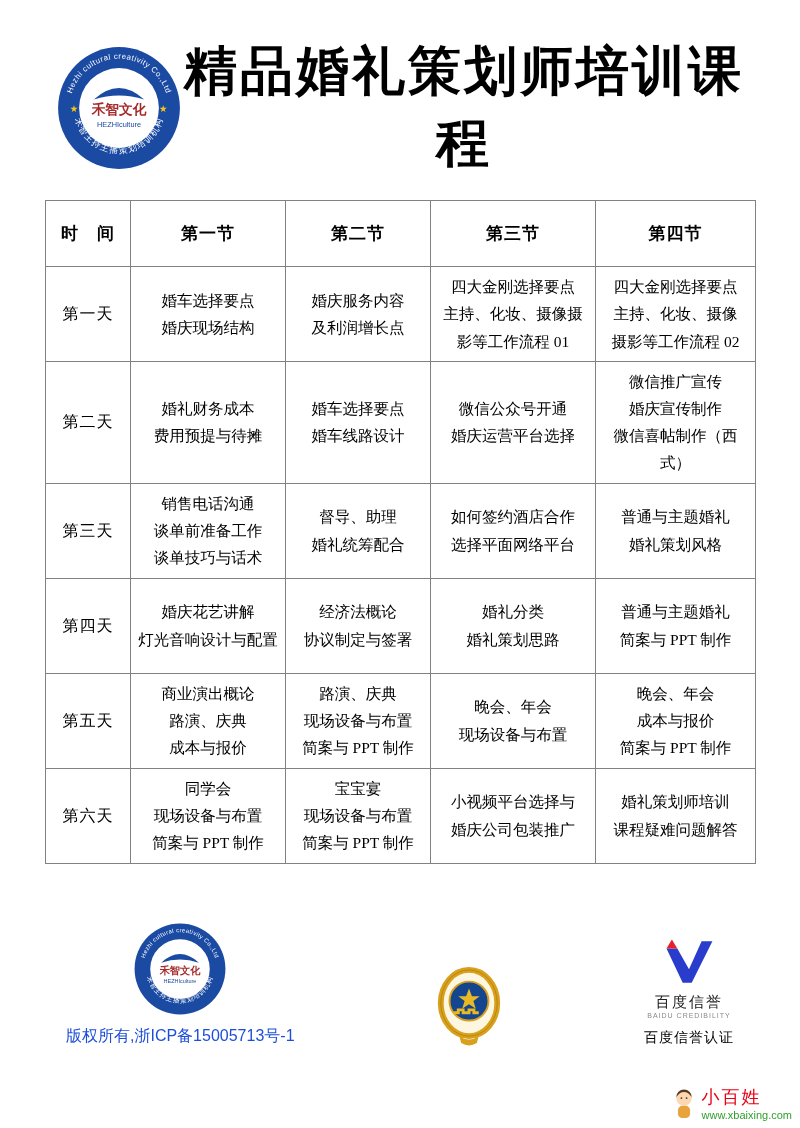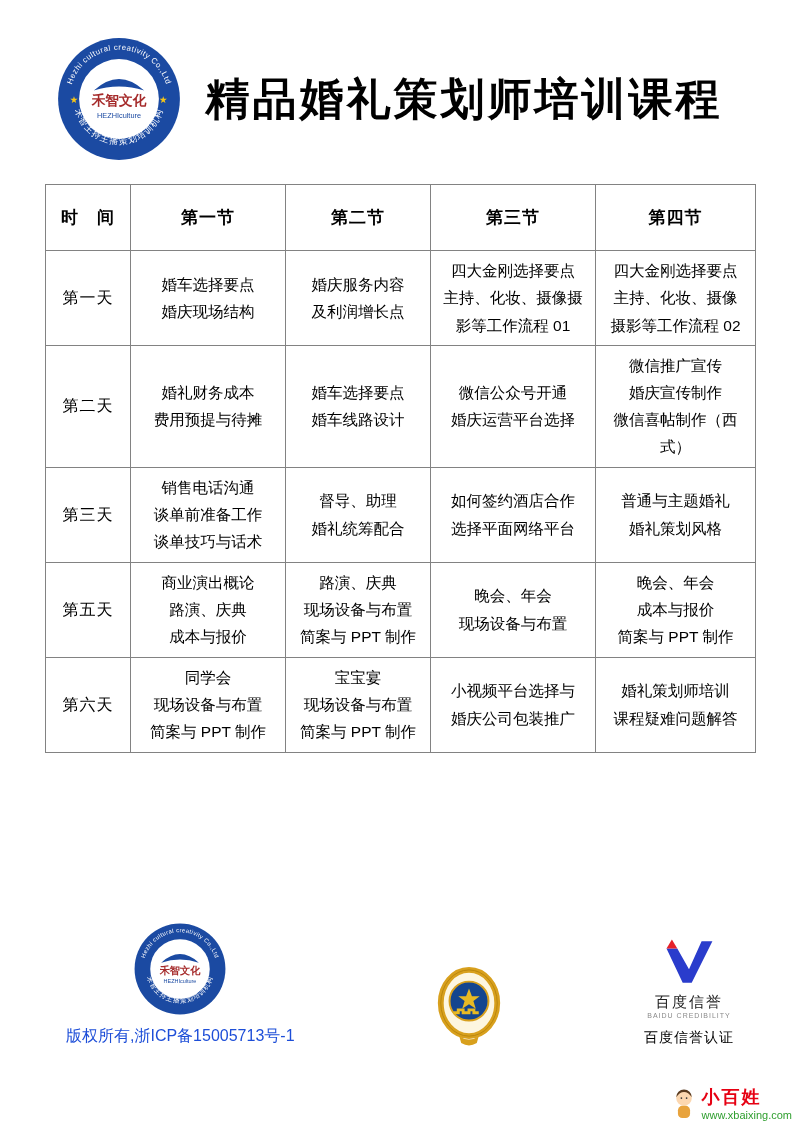--- a/index.html
+++ b/index.html
@@ -3,25 +3,25 @@
 <meta charset="utf-8">
 <style>
   *{box-sizing:border-box;margin:0;padding:0}
   html,body{background:#9a9a9a}
   .page{width:800px;height:1128px;background:#ffffff;position:relative;margin:0 auto;
         font-family:"Liberation Sans",sans-serif;color:#000;overflow:hidden}
 
   
   .header{position:absolute;top:36px;left:56px;width:690px;display:flex;align-items:center}
   .logo-svg{width:126px;height:126px;flex:0 0 auto}
-  .page-title{flex:1;text-align:center;font-weight:900;font-size:44px;letter-spacing:3px;color:#000}
-
-  
-  .course-table{position:absolute;top:184px;left:45px;width:710px;border-collapse:collapse;
-                table-layout:fixed;font-family:Liberation Sans, sans-serif}
+  .page-title{flex:1;text-align:center;font-weight:900;font-size:53px;letter-spacing:3px;color:#000}
+
+  
+  .course-table{position:absolute;top:200px;left:45px;width:710px;border-collapse:collapse;
+                table-layout:fixed;font-family:Liberation Serif, serif}
   .course-table th,.course-table td{border:1px solid #828282;text-align:center;
                 vertical-align:middle;white-space:pre-line;color:#000}
   .course-table th{height:66px;font-size:17px;font-weight:bold;letter-spacing:1px}
   .course-table td{height:95px;font-size:15.5px;line-height:1.75;padding:6px 4px}
   .course-table td.day{font-size:16px;letter-spacing:1px}
 
   
   .footer{position:absolute;top:922px;left:0;width:800px}
   .footer-inner{display:flex;justify-content:space-between;align-items:flex-end;padding:0 66px}
   .f-col{display:flex;flex-direction:column;align-items:center}
@@ -31,21 +31,21 @@
   .caption{margin-top:10px;font-size:16px;color:#1d4ed8}
   .caption-bold{margin-top:8px;font-size:16px;font-weight:bold;color:#000}
   .baidu-cn{margin-top:4px;font-size:15px;font-weight:normal;color:#222;letter-spacing:2px}
   .baidu-en{font-size:7px;color:#8a8a8a;letter-spacing:1px}
   .baidu-cert{margin-top:10px;font-size:14px;color:#000;letter-spacing:1px}
 
   
   .watermark{position:absolute;right:8px;bottom:6px;display:flex;align-items:center;gap:5px}
   .mascot-svg{width:26px;height:34px}
   .wm-text{display:flex;flex-direction:column;align-items:flex-start;line-height:1.2}
-  .wm-name{color:#e60012;font-weight:bold;font-size:18px;letter-spacing:2px}
+  .wm-name{color:#e60012;font-weight:normal;font-size:18px;letter-spacing:2px}
   .wm-url{color:#2e9e2e;font-size:11px}
 </style>
 </head>
 <body>
 
 <div class="page">
 
   <div class="header">
     <svg class="logo-svg" viewBox="0 0 120 120">
       <circle cx="60" cy="60" r="58" fill="#1b4aa2"></circle>
@@ -118,20 +118,31 @@
 谈单前准备工作
 谈单技巧与话术</td>
           <td>督导、助理
 婚礼统筹配合</td>
           <td>如何签约酒店合作
 选择平面网络平台</td>
           <td>普通与主题婚礼
 婚礼策划风格</td>
         </tr>
         <tr>
+          <td class="day">第四天</td>
+          <td>婚庆花艺讲解
+灯光音响设计与配置</td>
+          <td>经济法概论
+协议制定与签署</td>
+          <td>婚礼分类
+婚礼策划思路</td>
+          <td>普通与主题婚礼
+简案与 PPT 制作</td>
+        </tr>
+        <tr>
           <td class="day">第五天</td>
           <td>商业演出概论
 路演、庆典
 成本与报价</td>
           <td>路演、庆典
 现场设备与布置
 简案与 PPT 制作</td>
           <td>晚会、年会
 现场设备与布置</td>
           <td>晚会、年会

